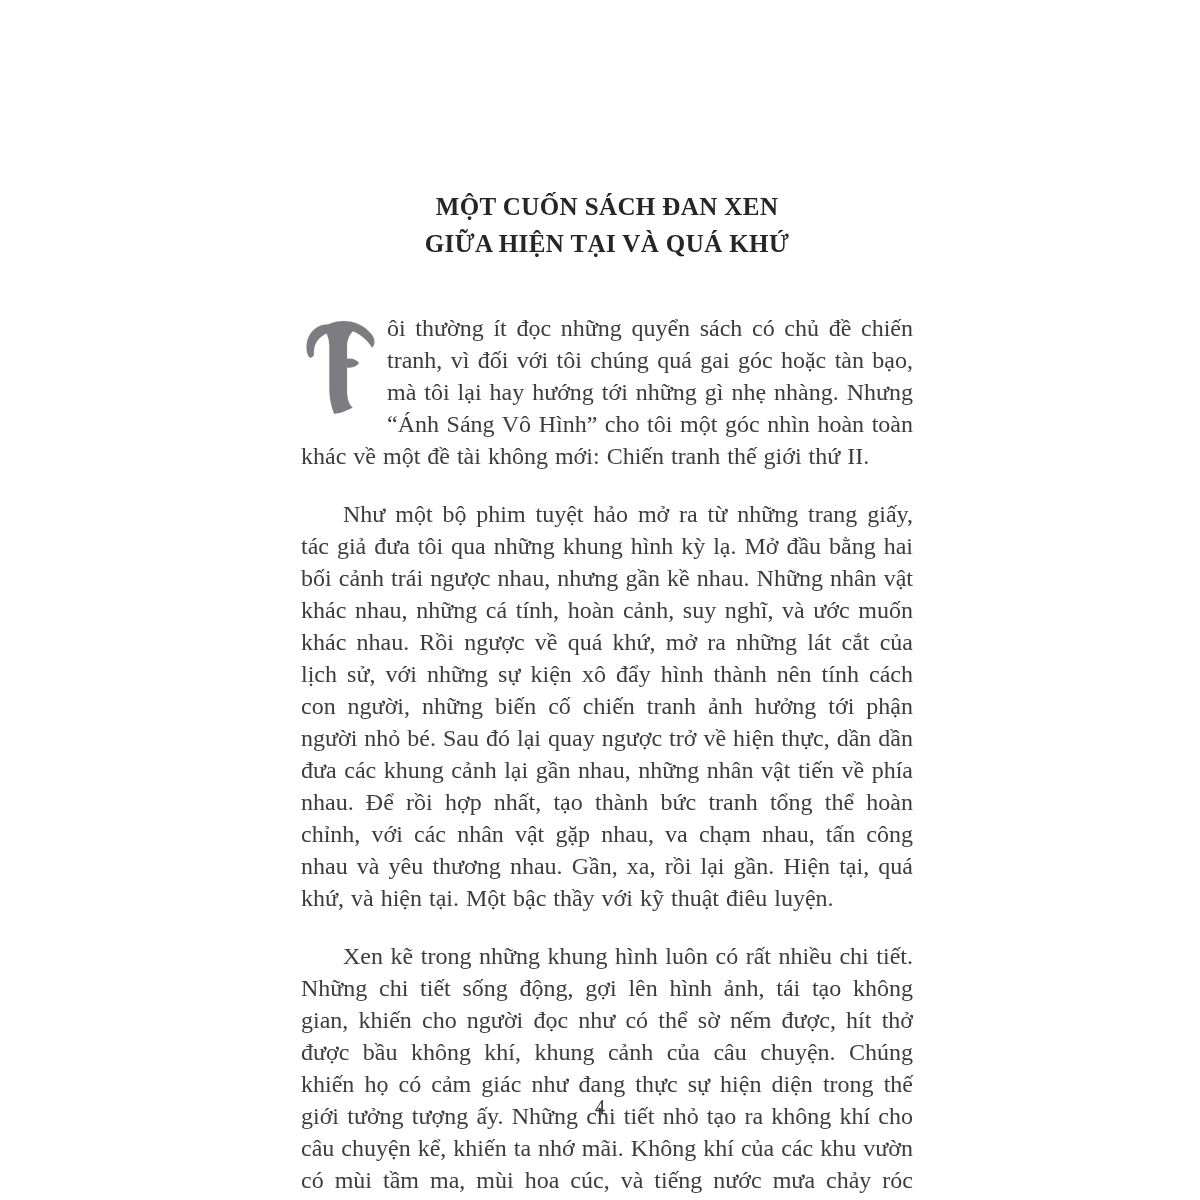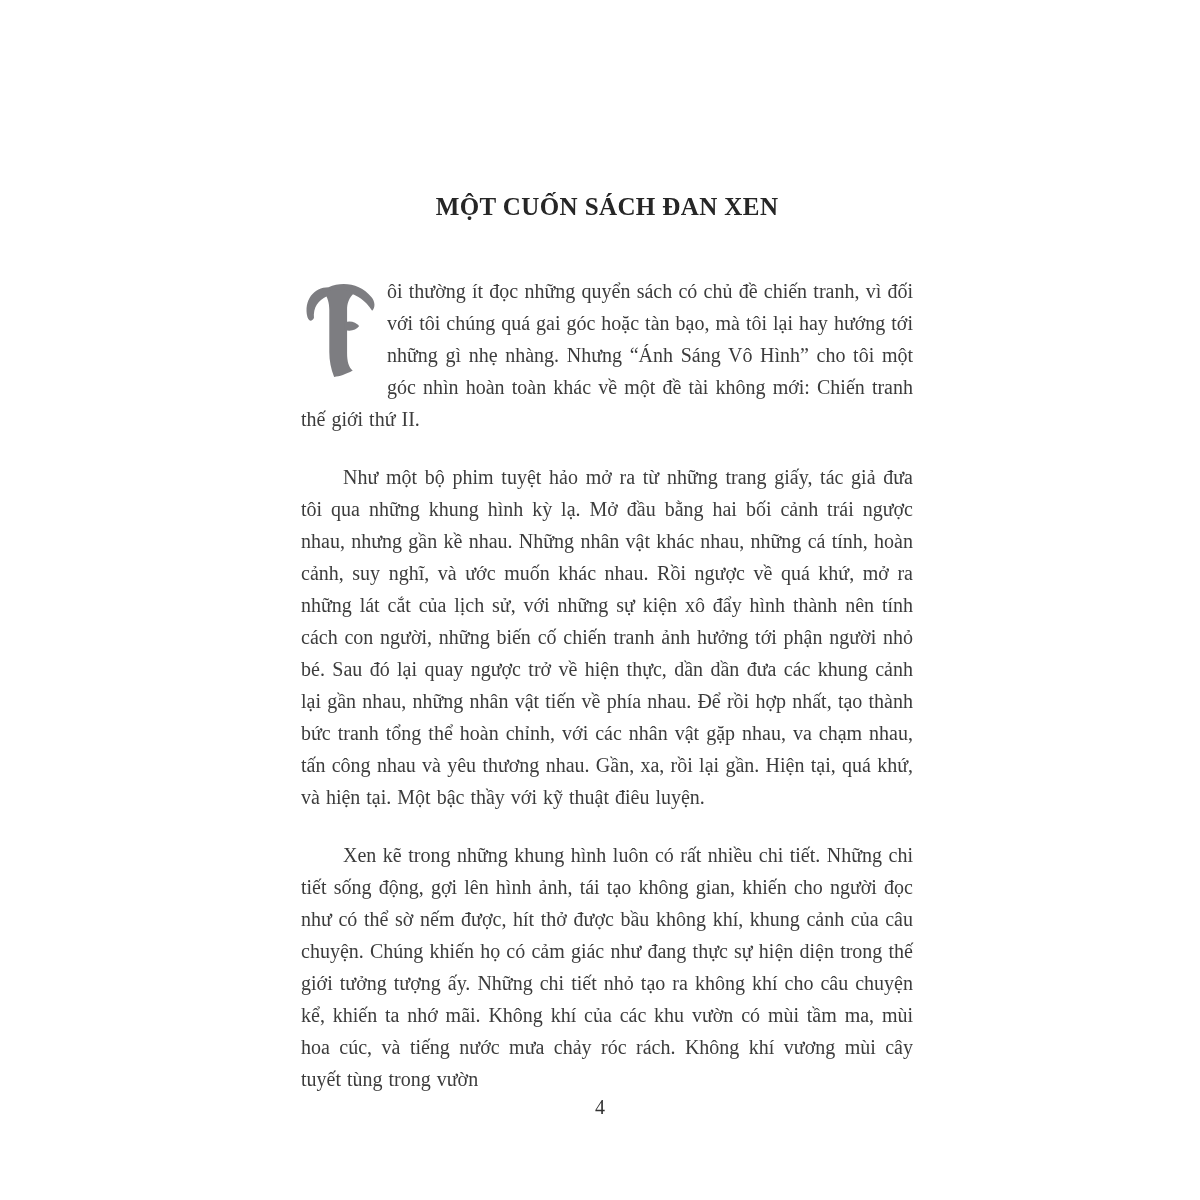--- a/index.html
+++ b/index.html
@@ -25,21 +25,21 @@
     margin: 0 0 50px 0;
     text-align: center;
     font-size: 25px;
     font-weight: 600;
     letter-spacing: 0.4px;
     line-height: 37px;
     color: #262626;
   }
   .body-text p {
     margin: 0 0 5px 0;
-    font-size: 20px;
+    font-size: 24px;
     line-height: 32px;
     text-align: justify;
     color: #3c3c3c;
     word-spacing: 1px;
   }
   .body-text p.indented {
     text-indent: 42px;
     margin-top: 26px;
   }
   .dropcap {
@@ -68,20 +68,21 @@
 </style>
 </head>
 <body>
 
 <div class="page">
 
   <div class="column">
 
     <h1 class="chapter-title">
       <span>MỘT CUỐN SÁCH ĐAN XEN</span><br>
+      <span>GIỮA HIỆN TẠI VÀ QUÁ KHỨ</span>
     </h1>
 
     <div class="body-text">
 
       <p>
         <span class="dropcap" aria-hidden="true">
           <svg viewBox="0 0 90 120" xmlns="http://www.w3.org/2000/svg">
             <g fill="#7d7d81">
               <path d="M6 46 C1 25 14 9 32 9 C50 1 72 5 85 21 C90 27 90 34 86 38 C83 33 77 26 69 21 C55 13 40 14 30 20 C19 25 13 34 14 47 C11 52 8 51 6 46 Z"></path>
               <path d="M26 15 C40 10 52 10 64 16 C57 22 55 29 55 37 L55 90 C55 101 57 108 62 112 C53 117 46 119 39 120 C35 110 33 100 33 89 L33 37 C33 28 31 21 26 15 Z"></path>

